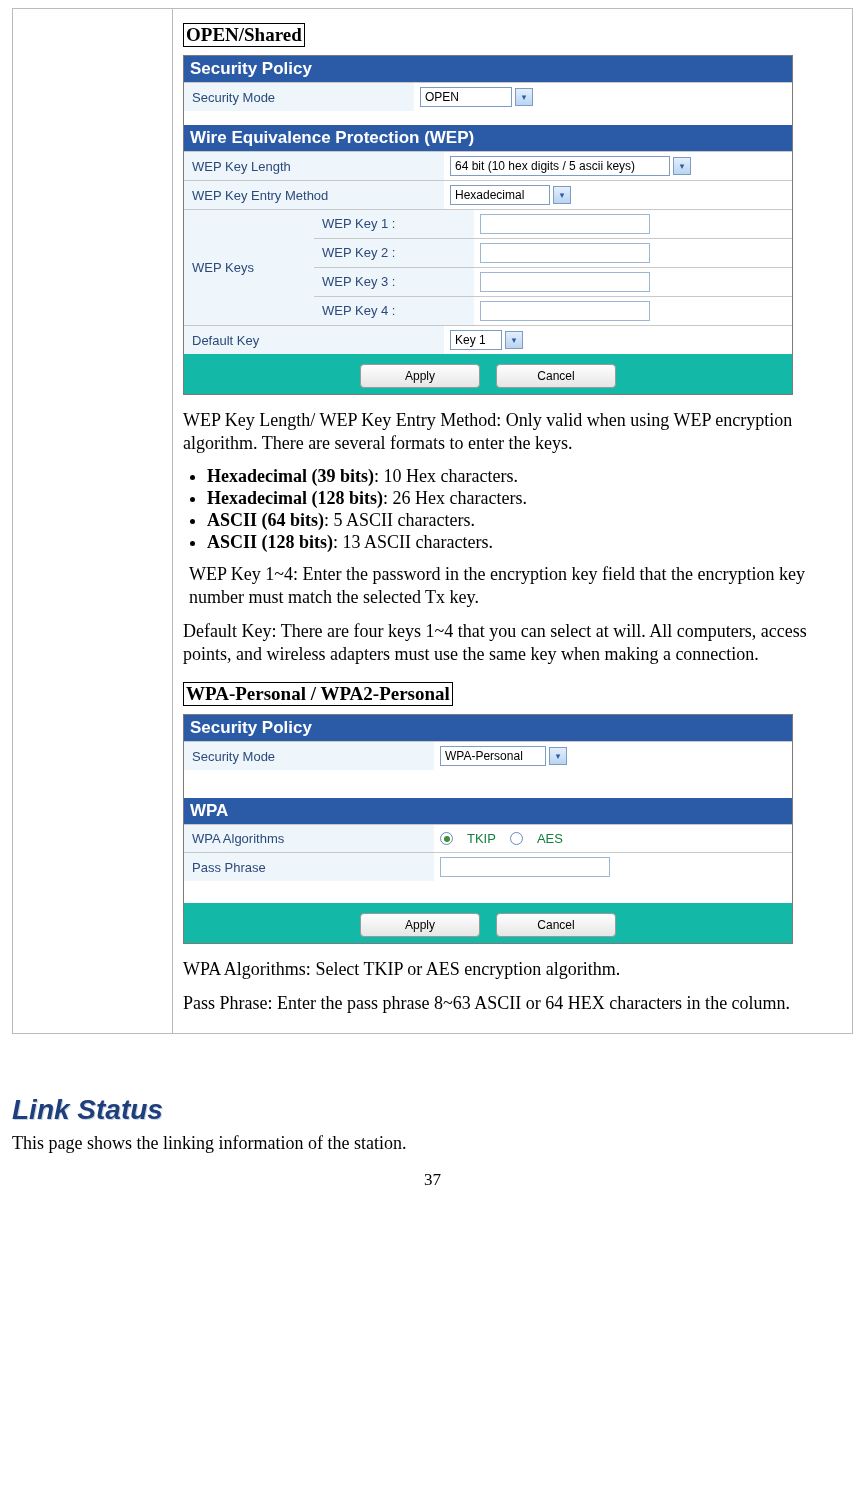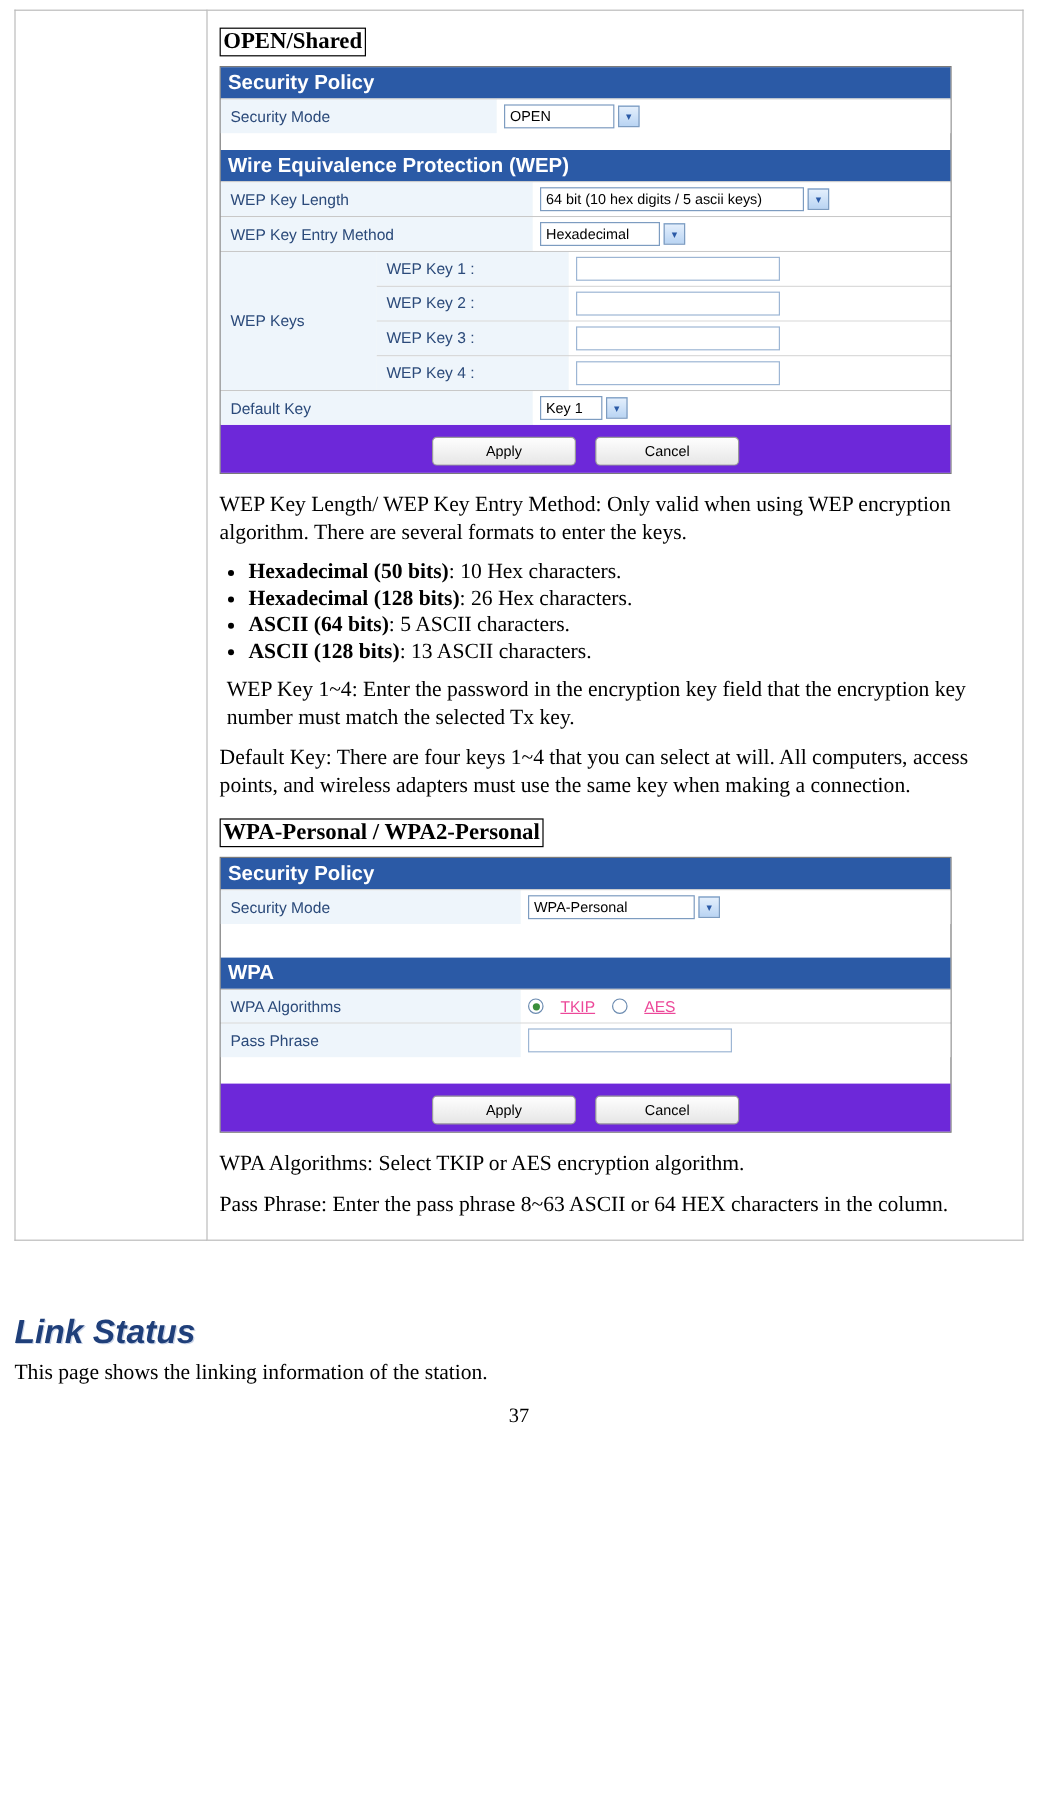--- a/index.html
+++ b/index.html
@@ -125,33 +125,33 @@
   .wep-key-val {
     flex: 1;
     padding: 4px 6px;
     background: #fff;
   }
   .btn-row {
     display: flex;
     justify-content: center;
     gap: 16px;
     padding: 10px 0 6px 0;
-    background: #6d28d9;
+    background: #14b8a6;
   }
   .ui-btn {
     width: 120px;
     height: 24px;
     border: 1px solid #9a9a9a;
     border-radius: 4px;
     background: linear-gradient(#fefefe,#e6e6e6);
     font-size: 12px;
     font-family: Arial, sans-serif;
     cursor: pointer;
   }
-  .radio-group { display: flex; gap: 14px; align-items: center; color: #ec4899; font-size: 13px; text-decoration: underline; }
+  .radio-group { display: flex; gap: 14px; align-items: center; color: #15803d; font-size: 13px; }
   .radio-dot {
     width: 13px; height: 13px; border: 1px solid #6b8bb0; border-radius: 50%; display: inline-flex; align-items: center; justify-content: center; background: #fff;
   }
   .radio-dot.selected::after {
     content: ""; width: 6px; height: 6px; border-radius: 50%; background: #3b8f3b;
   }
   .desc { margin: 2px 0 10px 0; line-height: 1.3; }
   .desc b { font-weight: normal; }
   ul.desc-list { margin: 4px 0 10px 6px; padding: 0 0 0 18px; }
   ul.desc-list li { margin: 1px 0; }
@@ -236,40 +236,40 @@
     <div class="btn-row">
       <button class="ui-btn">Apply</button>
       <button class="ui-btn">Cancel</button>
     </div>
   </div>
 
   <p class="desc">
     <b>WEP Key Length/ WEP Key Entry Method</b><span>: Only valid when using </span><b>WEP</b><span> encryption algorithm. There are several formats to enter the keys.</span>
   </p>
   <ul class="desc-list">
-    <li><b>Hexadecimal (50 bits)</b><span>: 10 Hex characters.</span></li>
+    <li><b>Hexadecimal (39 bits)</b><span>: 10 Hex characters.</span></li>
     <li><b>Hexadecimal (128 bits)</b><span>: 26 Hex characters.</span></li>
     <li><b>ASCII (64 bits)</b><span>: 5 ASCII characters.</span></li>
     <li><b>ASCII (128 bits)</b><span>: 13 ASCII characters.</span></li>
   </ul>
   <p class="desc" style="margin-left:6px;">
     <b>WEP Key 1~4</b><span>: Enter the password in the encryption key field that the encryption key number must match the selected Tx key.</span>
   </p>
   <p class="desc">
     <b>Default Key</b><span>: There are four keys 1~4 that you can select at will. All computers, access points, and wireless adapters must use the same key when making a connection.</span>
   </p>
 
   <div class="boxed-heading">WPA-Personal / WPA2-Personal</div>
 
   <div class="panel-img">
     <div class="panel-header">Security Policy</div>
     <div class="panel-row">
       <div class="panel-label" style="width:250px;">Security Mode</div>
       <div class="panel-value">
-        <span class="sel" style="width:139px;padding:2px 4px;">WPA-Personal</span>
+        <span class="sel" style="width:106px;padding:2px 4px;">WPA-Personal</span>
                   <span class="dropdown-btn">▾</span>
       </div>
     </div>
     <div style="height:28px;"></div>
     <div class="panel-header">WPA</div>
     <div class="panel-row">
       <div class="panel-label" style="width:250px;">WPA Algorithms</div>
       <div class="panel-value">
         <div class="radio-group">
           <span class="radio-dot selected"></span>

